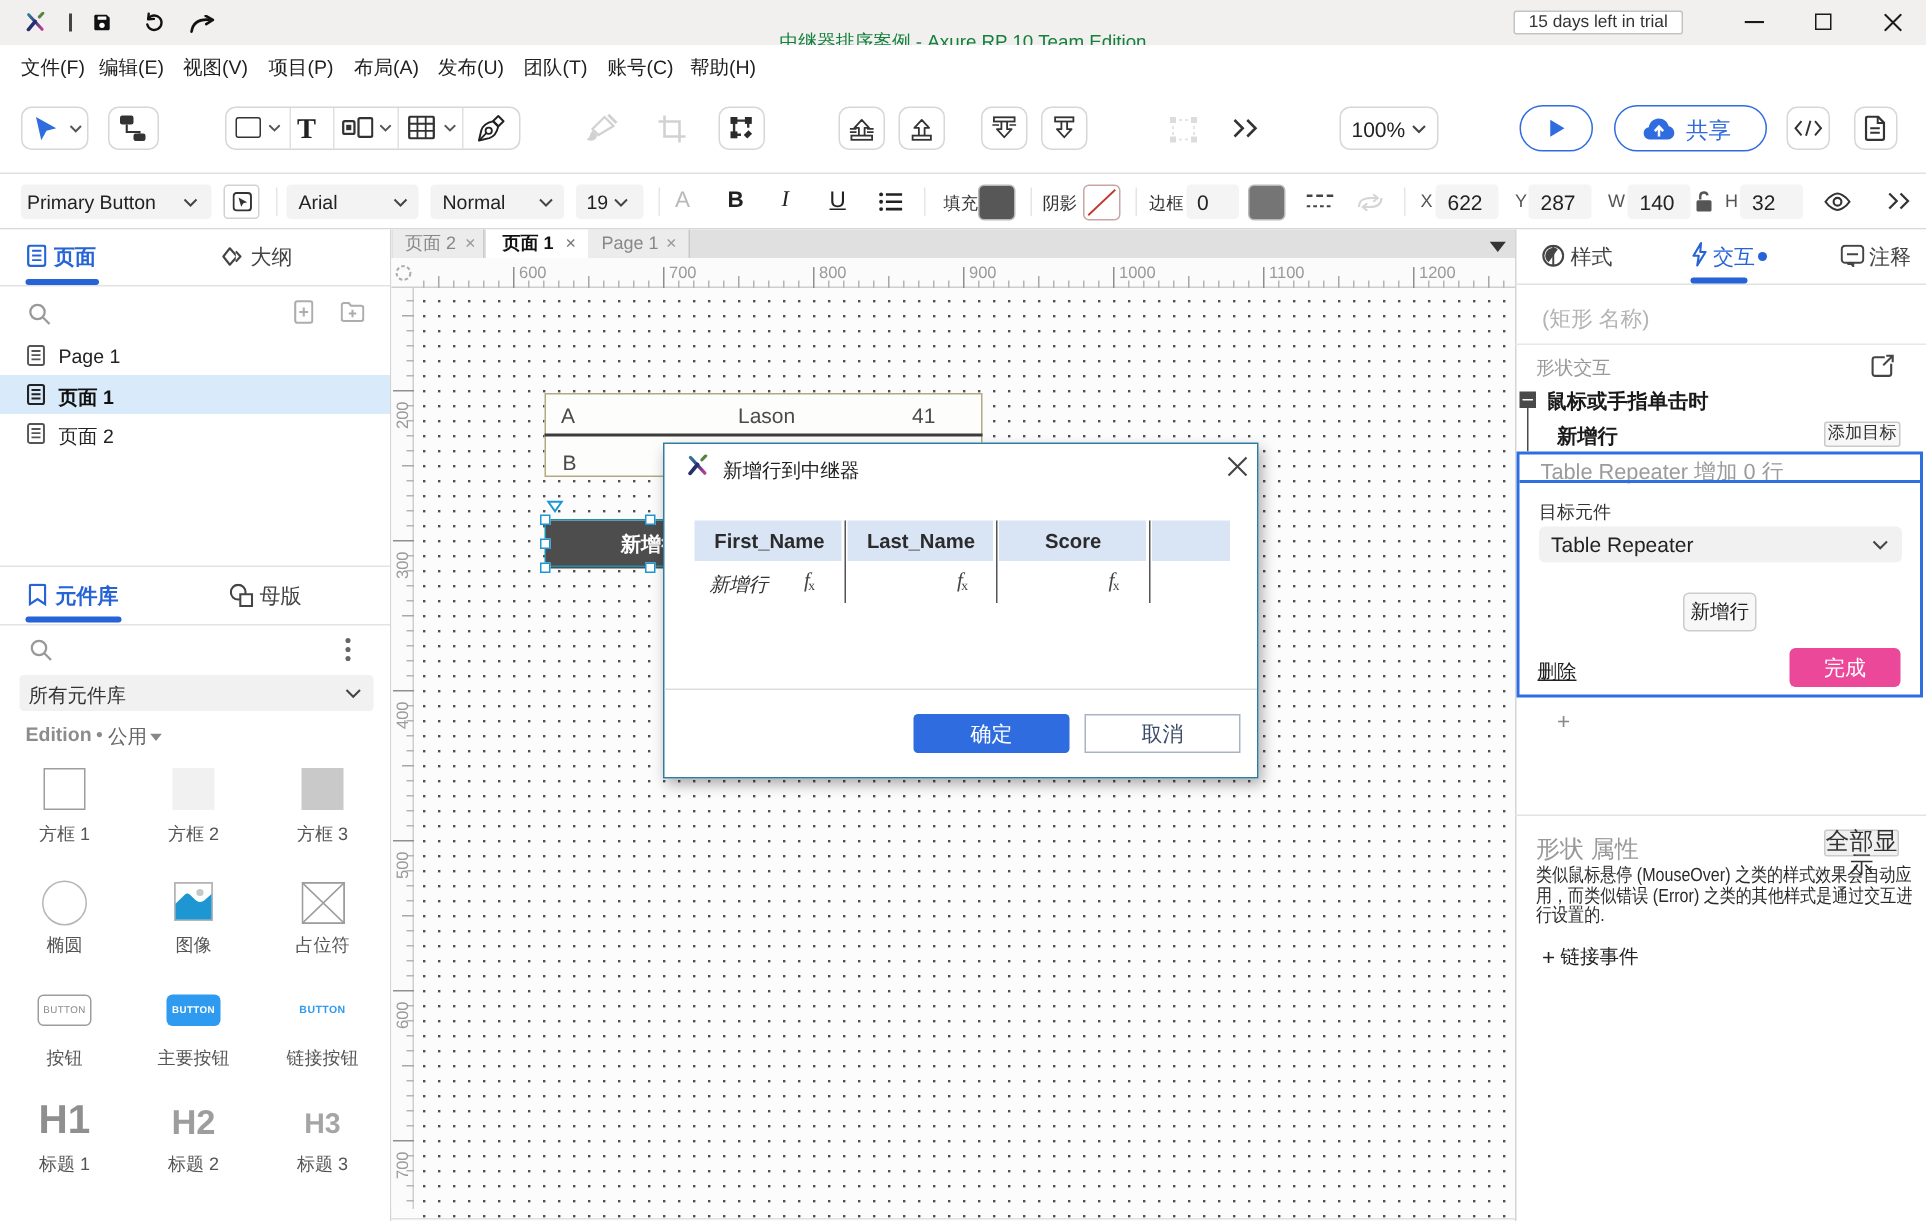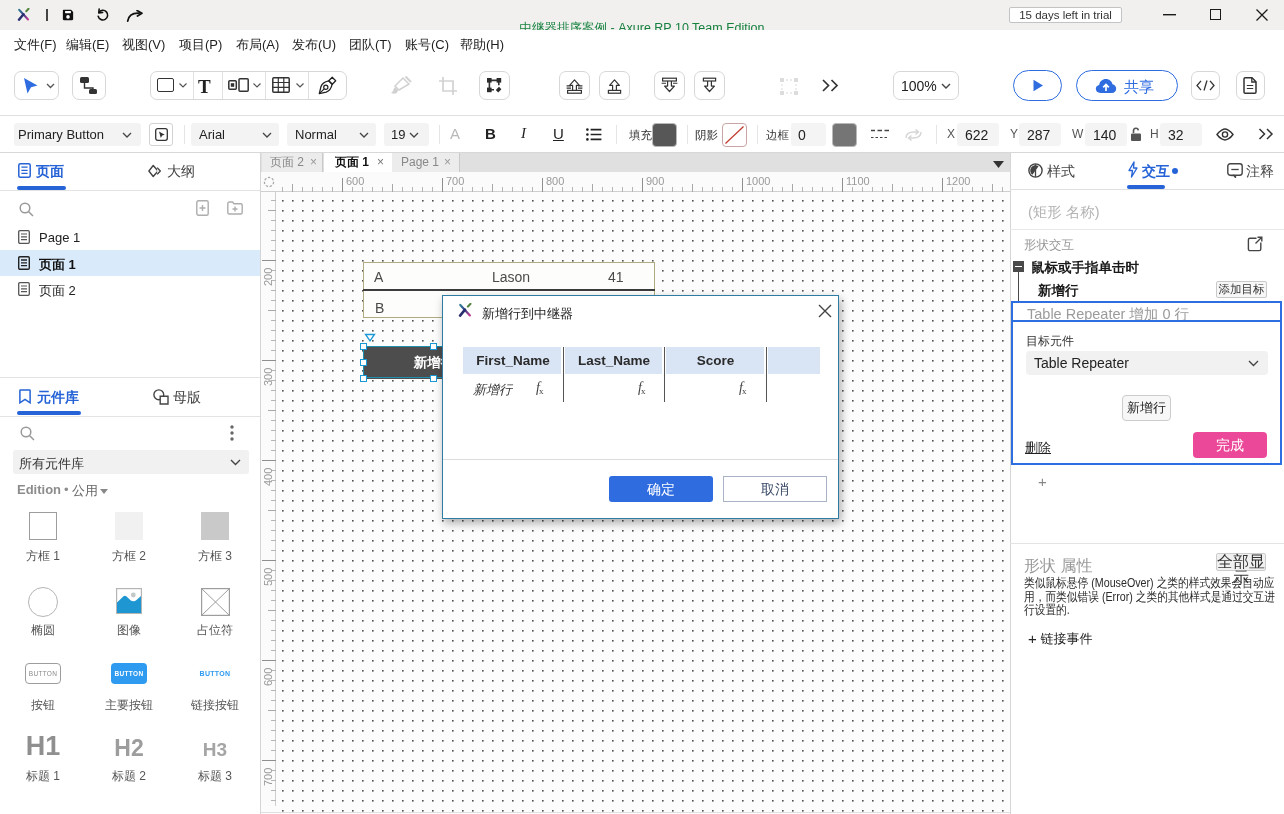--- a/index.html
+++ b/index.html
@@ -549,21 +549,21 @@
   <div class="abs" style="left:1010px;top:153px;width:274px;height:37px;border-bottom:1px solid #e0e0e0"></div>
   <svg class="abs" style="left:1028px;top:163px" width="15" height="15" viewBox="0 0 15 15">
     <circle cx="7.5" cy="7.5" r="6.6" fill="none" stroke="#444" stroke-width="1.4"></circle>
     <path d="M7.5 1.2 L7.5 13.8" stroke="#444" stroke-width="1.3"></path>
     <path d="M7.5 2.2 A5.3 5.3 0 0 0 7.5 12.8 Z" fill="#444" transform="rotate(35 7.5 7.5)"></path>
   </svg>
   <span class="abs" style="left:1047px;top:163px;font-size:14px;color:#444">样式</span>
   <svg class="abs" style="left:1127px;top:161px" width="12" height="17" viewBox="0 0 12 17">
     <path d="M7 1 L2 9.5 L5.5 9.5 L4.5 16 L10 7 L6.5 7 Z" fill="none" stroke="#2563d6" stroke-width="1.4" stroke-linejoin="round"></path>
   </svg>
-  <span class="abs" style="left:1142px;top:163px;font-size:14px;color:#2563d6;font-weight:bold">交互</span>
+  <span class="abs" style="left:1142px;top:163px;font-size:14px;color:#2563d6;font-weight:normal">交互</span>
   <div class="abs" style="left:1172px;top:168px;width:6px;height:6px;border-radius:50%;background:#2563d6"></div>
   <div class="abs" style="left:1127px;top:185px;width:38px;height:4px;background:#2563d6;border-radius:2px"></div>
   <svg class="abs" style="left:1227px;top:163px" width="16" height="15" viewBox="0 0 16 15">
     <rect x="0.8" y="0.8" width="14.4" height="11.4" rx="2.4" fill="none" stroke="#444" stroke-width="1.4"></rect>
     <path d="M4.5 13 L6.5 12.2 L8.5 14.5 L8.5 12.2" fill="none" stroke="#444" stroke-width="1.3"></path>
     <path d="M4.3 6.5 L11.7 6.5" stroke="#444" stroke-width="1.3"></path>
   </svg>
   <span class="abs" style="left:1246px;top:163px;font-size:14px;color:#444">注释</span>
 
   <span class="abs" style="left:1028px;top:203px;font-size:14.5px;color:#b3b3b3">(矩形 名称)</span>

